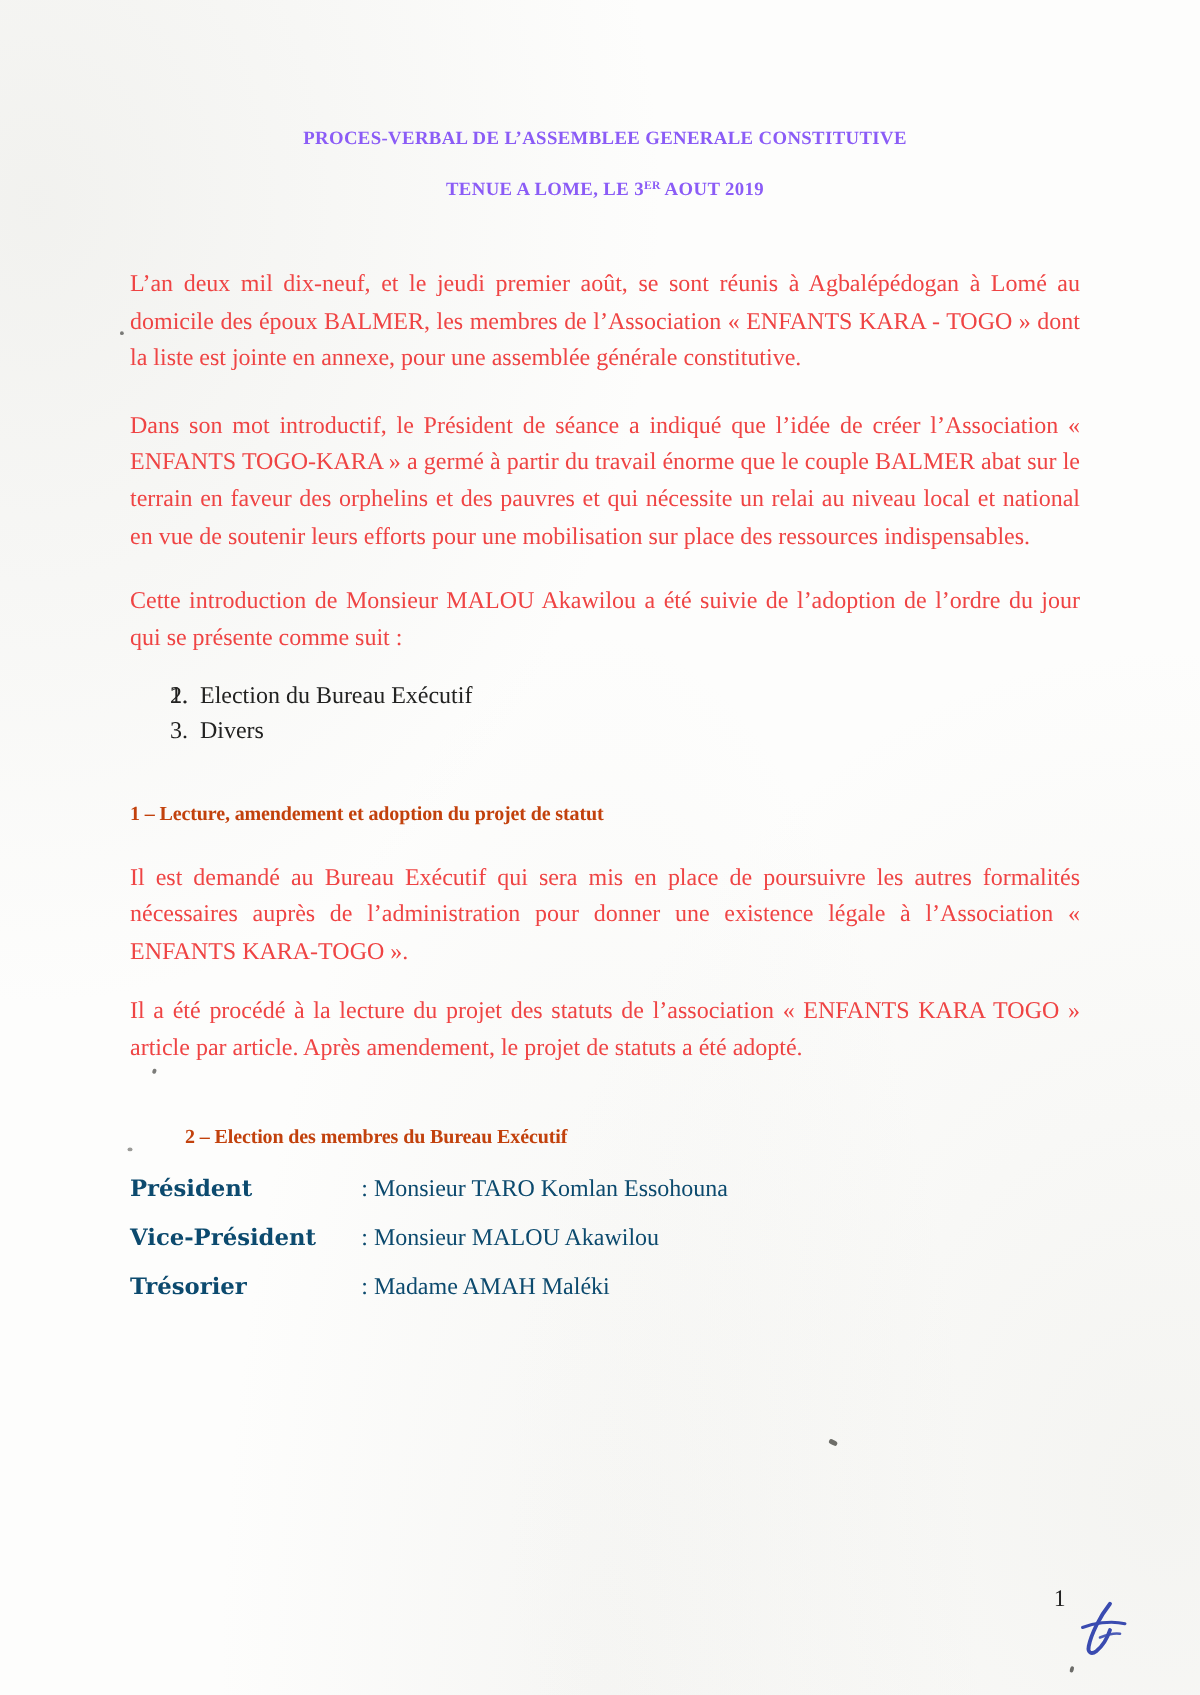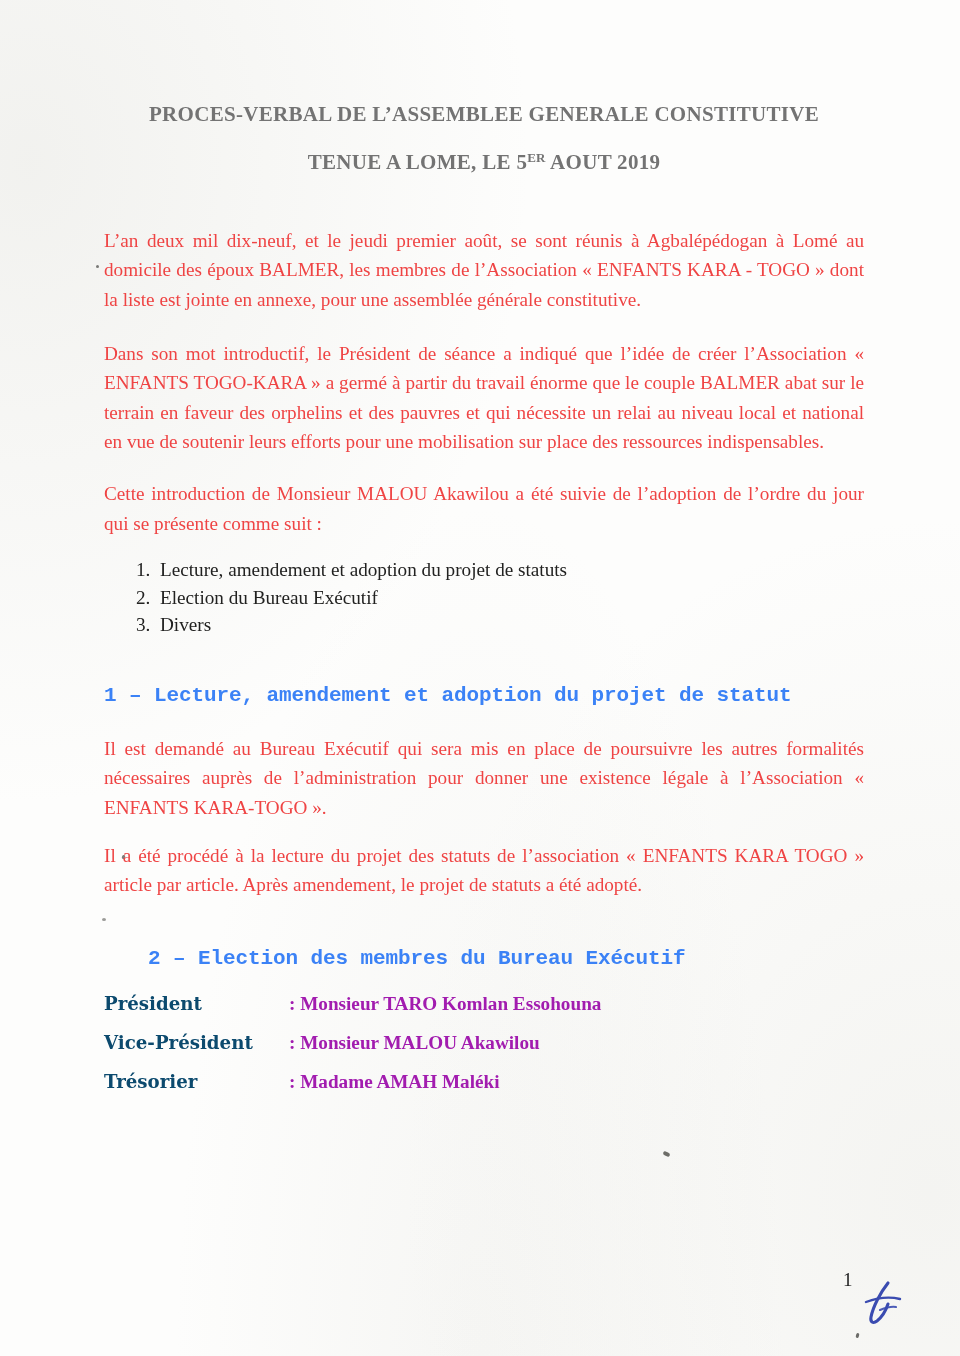--- a/index.html
+++ b/index.html
@@ -40,24 +40,24 @@
     width: 760px;
   }
 
   
   .title-block {
     padding-top: 104px;
     text-align: center;
   }
   .title-line {
     font-weight: bold;
-    font-size: 21px;
+    font-size: 15px;
     letter-spacing: 0.30px;
     line-height: 1.0;
-    color: #737373;
+    color: #8b5cf6;
     white-space: nowrap;
   }
   .title-line.l1 { margin-bottom: 26px; }
   .title-line.l2 { margin-bottom: 26px; }
   .title-line sup {
     font-size: 0.62em;
     vertical-align: 0.52em;
     letter-spacing: 0.2px;
     font-family: Liberation Serif, serif;
   }
@@ -107,25 +107,25 @@
     color: #222221;
   }
   .agenda li .num {
     position: absolute;
     left: 32px;
     top: 0;
   }
 
   
   .section-heading {
-    font-family: Liberation Mono, monospace;
+    font-family: Liberation Serif, serif;
     font-weight: bold;
-    font-size: 21px;
+    font-size: 16px;
     letter-spacing: -0.1px;
-    color: #3b82f6;
+    color: #c2410c;
     line-height: 1.2;
   }
   .sec1 { margin-top: 44px; }
   .sec2 { margin-top: 46px; margin-left: 44px; }
 
   
   .roster {
     margin-top: 22px;
     width: 100%;
     border-collapse: collapse;
@@ -138,23 +138,22 @@
   .roster td.role {
     width: 185px;
     font-family: "DejaVu Serif", "Liberation Serif", serif;
     font-weight: bold;
     font-size: 18.2px;
     color: #0c4a6e;
     white-space: nowrap;
   }
   .roster td.name {
     font-size: 19.2px;
-    color: #a21caf;
+    color: #0c4a6e;
     white-space: nowrap;
-    font-weight: bold;
   }
 
   
   .stray-mark {
     position: absolute;
     left: 663px;
     top: 1152px;
     width: 7px;
     height: 4px;
     background: #55554f;
@@ -187,33 +186,33 @@
 
   <div class="fleck f1"></div>
   <div class="fleck f2"></div>
   <div class="fleck f3"></div>
   <div class="fleck f4"></div>
 
   <div class="content">
 
     <div class="title-block">
       <div class="title-line l1">PROCES-VERBAL DE L’ASSEMBLEE GENERALE CONSTITUTIVE</div>
-      <div class="title-line l3"><span>TENUE A LOME, LE 5</span><sup>ER</sup><span> AOUT 2019</span></div>
+      <div class="title-line l3"><span>TENUE A LOME, LE 3</span><sup>ER</sup><span> AOUT 2019</span></div>
     </div>
 
     <p class="para first">L’an deux mil dix-neuf, et le jeudi premier août, se sont réunis à Agbalépédogan à Lomé au domicile des époux BALMER, les membres de l’Association « ENFANTS KARA - TOGO » dont la liste est jointe en annexe, pour une assemblée générale constitutive.</p>
 
 
 
     <p class="para gap-24">Dans son mot introductif, le Président de séance a indiqué que l’idée de créer l’Association « ENFANTS TOGO-KARA » a germé à partir du travail énorme que le couple BALMER abat sur le terrain en faveur des orphelins et des pauvres et qui nécessite un relai au niveau local et national en vue de soutenir leurs efforts pour une mobilisation sur place des ressources indispensables.</p>
 
     <p class="para gap-22">Cette introduction de Monsieur MALOU Akawilou a été suivie de l’adoption de l’ordre du jour qui se présente comme suit :</p>
 
     <ol class="agenda">
-      <li><span class="num">1.</span><span>Lecture, amendement et adoption du projet de statuts</span></li>
+      <li><span class="num">1.</span></li>
       <li><span class="num">2.</span><span>Election du Bureau Exécutif</span></li>
       <li><span class="num">3.</span><span>Divers</span></li>
     </ol>
 
     <div class="section-heading sec1">1 – Lecture, amendement et adoption du projet de statut</div>
 
     <p class="para gap-26">Il est demandé au Bureau Exécutif qui sera mis en place de poursuivre les autres formalités nécessaires auprès de l’administration pour donner une existence légale à l’Association « ENFANTS KARA-TOGO ».</p>
 
     <p class="para gap-18">Il a été procédé à la lecture du projet des statuts de l’association « ENFANTS KARA TOGO » article par article. Après amendement, le projet de statuts a été adopté.</p>
 

